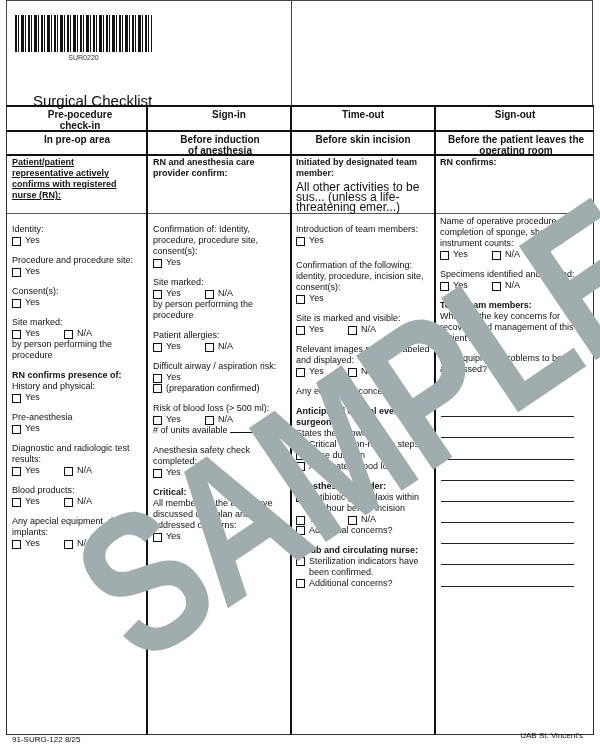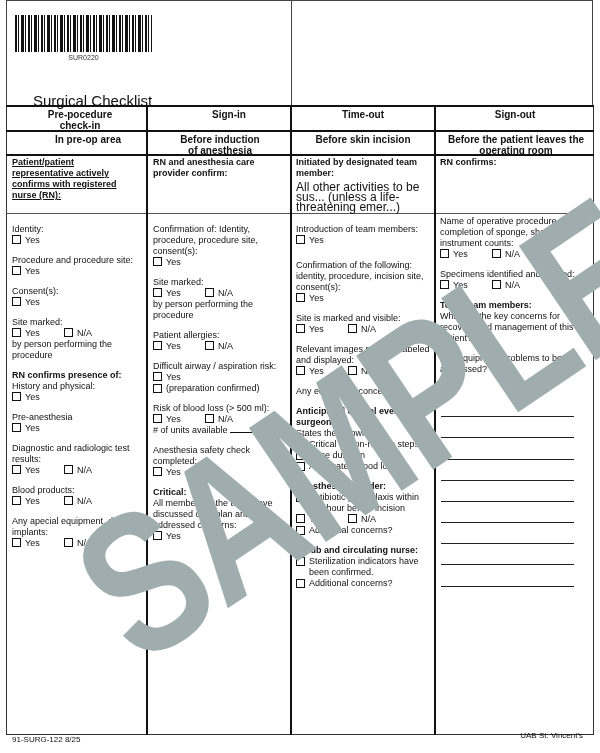--- a/index.html
+++ b/index.html
@@ -16,21 +16,21 @@
       #111 6px 9px, #fff 9px 10px, #111 10px 11px, #fff 11px 13px); }
   .barcode-label { position:absolute; left:15px; top:54px; width:137px; text-align:center;
     font-size:7px; color:#333; }
   .title { position:absolute; left:12px; top:92px; font-size:15px; font-weight:normal;margin-left:21px; }
   .col-head { position:absolute; text-align:center; font-weight:bold; font-size:10px; line-height:11px; }
   .cell-text { position:absolute; font-size:9px; line-height:11px; }
   .b { font-weight:bold; }
   .small { font-size:12px; line-height:10px; }
   .item { margin-bottom:9px; }
   .opts { display:flex; gap:0; }
-  .opt { display:inline-flex; align-items:flex-start; width:52px; }
+  .opt { display:inline-flex; align-items:flex-end; width:52px; }
   .chk { display:inline-block; width:7px; height:7px; border:1.5px solid #111; margin-right:4px; box-sizing:content-box; }
   .indent-row { display:flex; align-items:flex-start; }
   .indent-row .chk { margin-top:1px; flex:none; }
   .blank-line { display:inline-block; width:34px; border-bottom:1px solid #111; }
   .write-line { position:absolute; left:441px; width:133px; border-top:1px solid #222; }
   .footer-left { position:absolute; left:12px; top:735px; font-size:8px; }
   .footer-right { position:absolute; right:17px; top:731px; font-size:8px; }
   .watermark { position:absolute; left:35px; top:258px; font-size:160px; font-weight:bold;
     color:#9fadaf; transform:rotate(-34deg); transform-origin:0 0; letter-spacing:-4px;
     font-family:"Liberation Sans", sans-serif; line-height:1; pointer-events:none;
@@ -55,21 +55,21 @@
 
   <div class="vline" style="left:146px;top:105px;height:630px;"></div>
   <div class="vline" style="left:290px;top:105px;height:630px;"></div>
   <div class="vline" style="left:434px;top:105px;height:630px;"></div>
 
   <div class="col-head" style="left:40px;top:109px;width:80px;">Pre-pocedure check-in</div>
   <div class="col-head" style="left:148px;top:109px;width:162px;">Sign-in</div>
   <div class="col-head" style="left:292px;top:109px;width:142px;">Time-out</div>
   <div class="col-head" style="left:436px;top:109px;width:158px;">Sign-out</div>
 
-  <div class="col-head" style="left:8px;top:134px;width:138px;padding-left:11px;">In pre-op area</div>
+  <div class="col-head" style="left:8px;top:134px;width:138px;">In pre-op area</div>
   <div class="col-head" style="left:175px;top:134px;width:90px;">Before induction of anesthesia</div>
   <div class="col-head" style="left:292px;top:134px;width:142px;">Before skin incision</div>
   <div class="col-head" style="left:442px;top:134px;width:148px;">Before the patient leaves the operating room</div>
 
   <div class="cell-text b" style="left:12px;top:157px;width:120px;text-decoration:underline;">Patient/patient representative actively confirms with registered nurse (RN):</div>
   <div class="cell-text b" style="left:153px;top:157px;width:130px;">RN and anesthesia care provider confirm:</div>
   <div class="cell-text b" style="left:296px;top:157px;width:134px;">Initiated by designated team member:</div>
   <div class="cell-text small" style="left:296px;top:182px;width:134px;">All other activities to be sus... (unless a life-threatening emer...)</div>
   <div class="cell-text b" style="left:440px;top:157px;width:140px;">RN confirms:</div>
 

